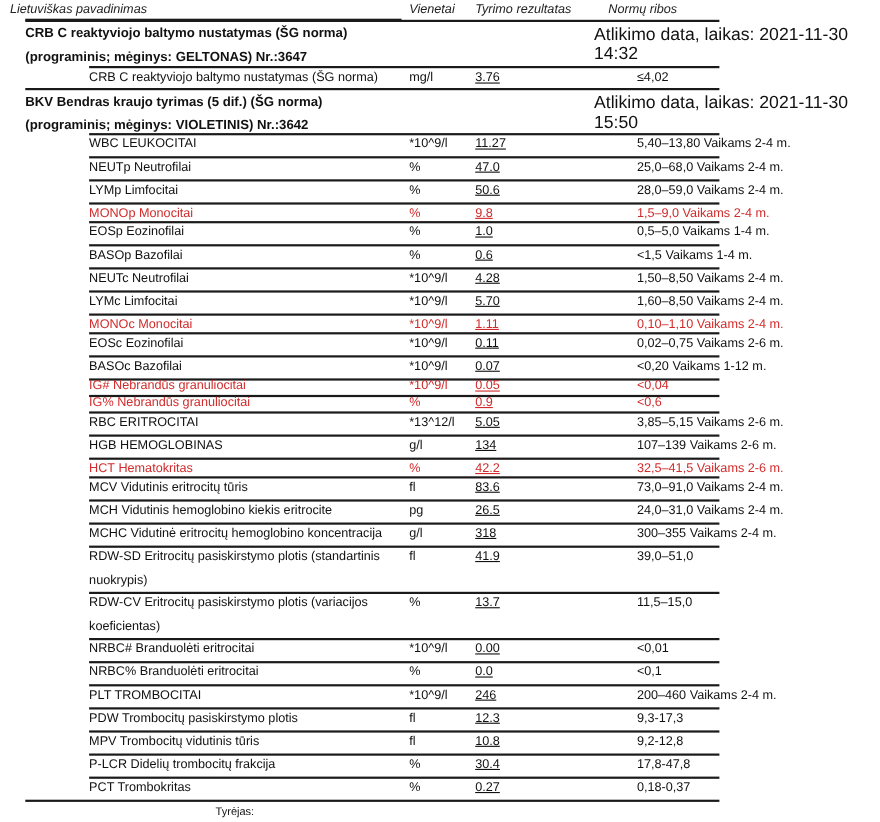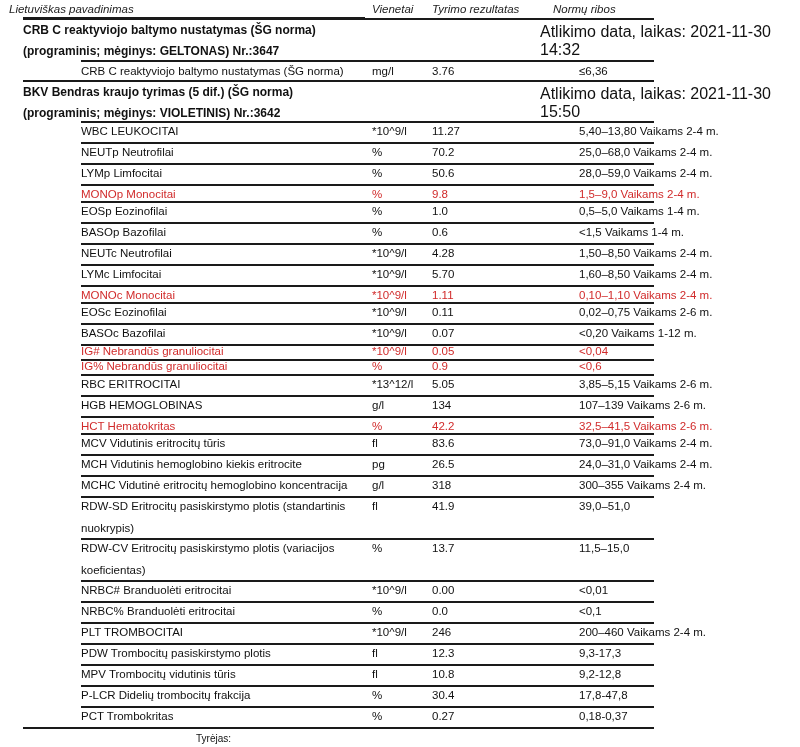--- a/index.html
+++ b/index.html
@@ -7,21 +7,21 @@
          font-family: "Liberation Sans", sans-serif; color: #111; font-size: 11.5px; }
   .hdr { position: absolute; left: 0; top: 0; width: 672px; height: 18px; }
   .hdr span { position: absolute; top: 3px; font-style: italic; font-size: 11.5px; color: #222; }
   .line { position: absolute; height: 0; border-top: 2px solid #1a1a1a; }
   .sec { position: absolute; left: 23px; font-weight: bold; font-size: 12px; color: #111; }
   .date { position: absolute; left: 540px; font-size: 16px; color: #111; }
   .row { position: absolute; left: 0; width: 800px; }
   .row span { position: absolute; white-space: nowrap; font-size: 11.5px; }
   .c-name { left: 81px; }
   .c-unit { left: 372px; }
-  .c-res { left: 432px; }
+  .c-res { left: 432px; text-decoration: underline; }
   .c-norm { left: 579px; }
   .red span { color: #d12b2b; }
   .footer { position: absolute; left: 196px; top: 733px; font-size: 10px; }
 </style>
 </head>
 <body>
 
 <div class="hdr">
   <span style="left:9px">Lietuviškas pavadinimas</span>
   <span style="left:372px">Vienetai</span>
@@ -32,41 +32,41 @@
 <div class="line" style="left:23px;width:631px;top:18px;"></div>
 
 <div class="sec" style="top:23px">CRB C reaktyviojo baltymo nustatymas (ŠG norma)</div>
 <div class="date" style="top:23px">Atlikimo data, laikas: 2021-11-30 14:32</div>
 <div class="sec" style="top:44px">(programinis; mėginys: GELTONAS) Nr.:3647</div>
 <div class="line" style="left:81px;width:573px;top:60px;"></div>
 <div class="row" style="top:65px">
   <span class="c-name">CRB C reaktyviojo baltymo nustatymas (ŠG norma)</span>
   <span class="c-unit">mg/l</span>
   <span class="c-res">3.76</span>
-  <span class="c-norm">≤6,36</span>
+  <span class="c-norm">≤4,02</span>
 </div>
 <div class="line" style="left:23px;width:631px;top:80px;"></div>
 
 <div class="sec" style="top:85px">BKV Bendras kraujo tyrimas (5 dif.) (ŠG norma)</div>
 <div class="date" style="top:85px">Atlikimo data, laikas: 2021-11-30 15:50</div>
 <div class="sec" style="top:106px">(programinis; mėginys: VIOLETINIS) Nr.:3642</div>
 
 <div id="rows2">
     <div class="line" style="left: 81px; top: 121px; width: 573px;"></div>
     <div class="row" style="top: 125px;">
       <span class="c-name">WBC LEUKOCITAI</span>
       <span class="c-unit">*10^9/l</span>
       <span class="c-res">11.27</span>
       <span class="c-norm">5,40–13,80 Vaikams 2-4 m.</span>
     </div>
     <div class="line" style="left: 81px; top: 142px; width: 573px;"></div>
     <div class="row" style="top: 146px;">
       <span class="c-name">NEUTp Neutrofilai</span>
       <span class="c-unit">%</span>
-      <span class="c-res">70.2</span>
+      <span class="c-res">47.0</span>
       <span class="c-norm">25,0–68,0 Vaikams 2-4 m.</span>
     </div>
     <div class="line" style="left: 81px; top: 163px; width: 573px;"></div>
     <div class="row" style="top: 167px;">
       <span class="c-name">LYMp Limfocitai</span>
       <span class="c-unit">%</span>
       <span class="c-res">50.6</span>
       <span class="c-norm">28,0–59,0 Vaikams 2-4 m.</span>
     </div>
     <div class="line" style="left: 81px; top: 184px; width: 573px;"></div>

